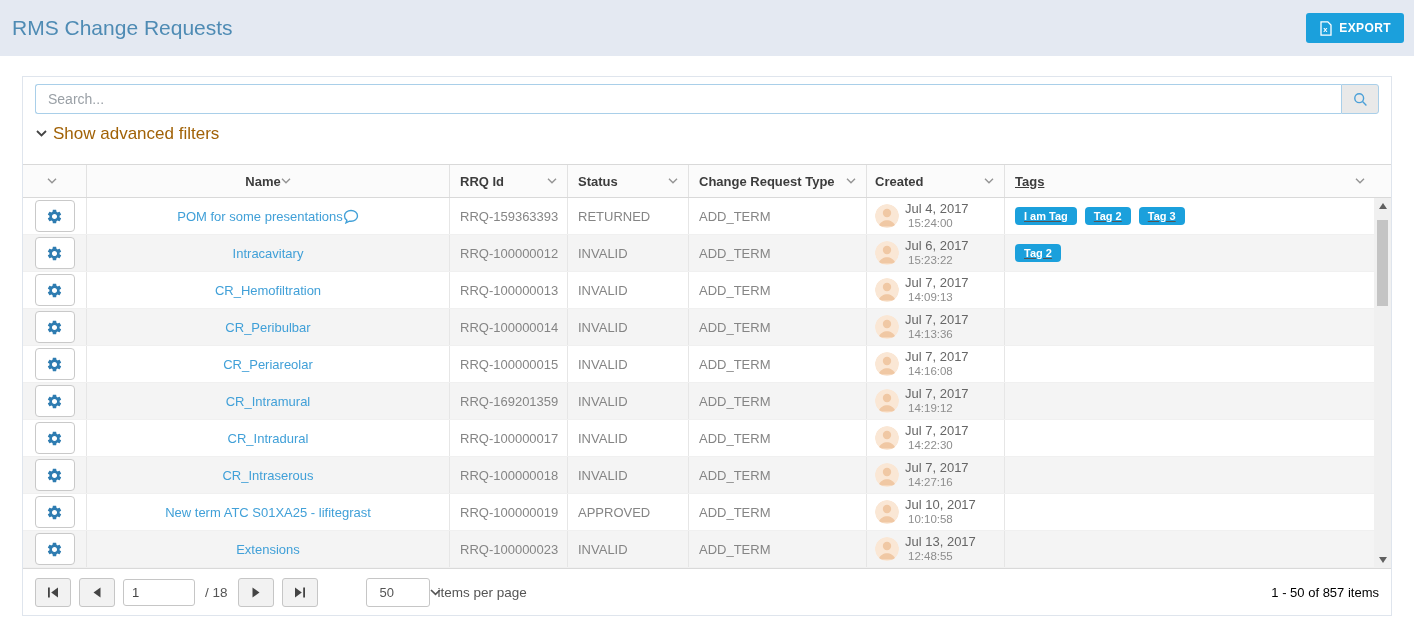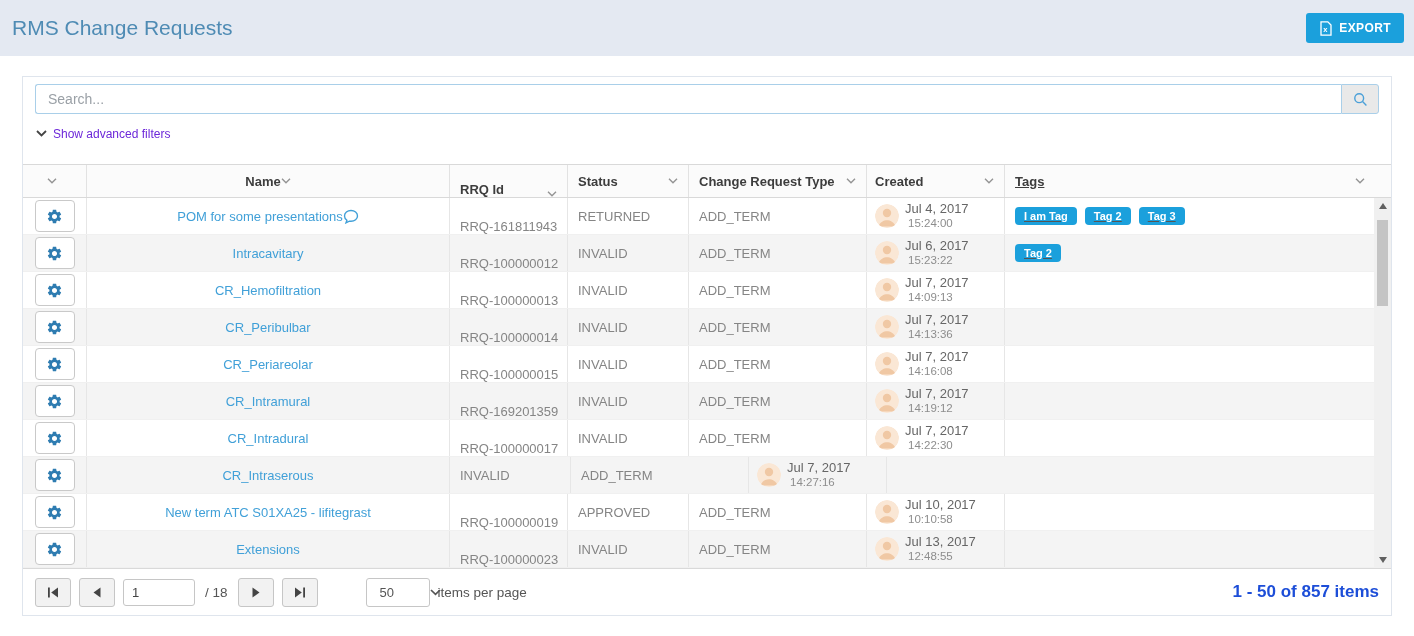--- a/index.html
+++ b/index.html
@@ -37,21 +37,21 @@
   }
   .search-input::placeholder { color:#9aa0a6; }
   .search-btn {
     width:38px; height:30px; background:#e9e9e9; border:1px solid #a9cfe9;
     border-radius:0 3px 3px 0; display:flex; align-items:center; justify-content:center;
     cursor:pointer;
   }
 
   .filters-toggle {
     margin:10px 0 0 1px; display:inline-flex; align-items:center; gap:6px;
-    color:#6d28d9; font-size:12px; cursor:pointer; height:19px;
+    color:#a16207; font-size:17px; cursor:pointer; height:19px;
   }
 
   
   .grid { margin-top:21px; border-top:1px solid #d9d9d9; font-size:13px; color:#555; }
   .thead {
     display:flex; height:33px; background:#fbfbfb;
     border-bottom:1px solid #d9d9d9; color:#3d3d3d;
   }
   .hcell {
     display:flex; align-items:center; justify-content:space-between;
@@ -62,21 +62,21 @@
 
   .tbody { position:relative; height:370px; overflow:hidden; }
   .trow { display:flex; height:37px; background:#fff; border-bottom:1px solid #f0f0f0; }
   .trow.alt { background:#f4f4f4; }
   .cell {
     display:flex; align-items:center; padding:0 10px;
     border-right:1px solid #e6e6e6; overflow:hidden; white-space:nowrap;
   }
   .col-settings { width:64px; justify-content:center; padding:0; }
   .col-name { width:363px; justify-content:center; }
-  .col-rrq { width:118px;align-items:flex-end; }
+  .col-rrq { width:118px; }
   .col-status { width:121px; }
   .col-type { width:178px; }
   .col-created { width:138px; gap:6px; padding-left:8px; }
   .col-tags { flex:1; gap:8px; border-right:none; padding-right:26px;text-decoration:underline; }
 
   .muted { color:#858585; }
   .link { color:#41a0d8; text-decoration:none; cursor:pointer; }
   .gear-btn {
     width:40px; height:32px; background:#fff; border:1px solid #c9c9c9;
     border-radius:4px; display:flex; align-items:center; justify-content:center; cursor:pointer;
@@ -114,21 +114,21 @@
   .page-input {
     width:72px; height:27px; border:1px solid #c6c6c6; border-radius:3px;
     padding:0 8px; font-size:13px; color:#444; font-family:inherit; outline:none;
   }
   .page-total { margin:0 2px; color:#555; }
   .size-select {
     margin-left:40px; width:64px; height:29px; border:1px solid #c6c6c6; border-radius:3px;
     background:#fff; display:flex; align-items:center; justify-content:space-between;
     padding:0 8px 0 13px; cursor:pointer; color:#555; font-size:13px;gap:36px;
   }
-  .range { margin-left:auto; color:#1d4ed8; font-size:17px;font-weight:bold; }
+  .range { margin-left:auto; color:#000000; font-size:13px; }
 </style>
 </head>
 <body>
 
 <div class="band">
   <div class="page-title">RMS Change Requests</div>
   <button class="export-btn">
     <span style="display:flex;">
       <svg width="13" height="15" viewBox="0 0 13 15">
           <path d="M2 .8h6.8l3.2 3.2v10.2H2z" fill="none" stroke="#fff" stroke-width="1.3"></path>
@@ -233,21 +233,21 @@
             </button>
           </div>
           <div class="cell col-name">
             <a class="link">POM for some presentations</a>
             <span class="comment-ico">
               <svg width="16" height="15" viewBox="0 0 16 15">
                 <path d="M8 1.5c3.6 0 6.5 2.4 6.5 5.4S11.6 12.3 8 12.3c-.55 0-1.1-.05-1.6-.15L3 13.8l.9-2.6C2.4 10.1 1.5 8.6 1.5 6.9 1.5 3.9 4.4 1.5 8 1.5z" fill="none" stroke="#41a0d8" stroke-width="1.4"></path>
               </svg>
             </span>
           </div>
-          <div class="cell col-rrq muted">RRQ-161811943</div>
+          <div class="cell col-rrq muted">RRQ-159363393</div>
           <div class="cell col-status muted">RETURNED</div>
           <div class="cell col-type muted">ADD_TERM</div>
           <div class="cell col-created">
             <span class="avatar"><svg width="24" height="24" viewBox="0 0 24 24">
                 <circle cx="12" cy="12" r="12" fill="#fae7d5"></circle>
                 <circle cx="12" cy="9" r="4.2" fill="#f0c8a4"></circle>
                 <path d="M3.5 22.5c1.6-4.6 5.2-6.2 8.5-6.2s6.9 1.6 8.5 6.2z" fill="#f0c8a4"></path>
               </svg></span>
             <span class="dt">
               <span class="date">Jul 4, 2017</span>
@@ -442,20 +442,21 @@
               <span style="display:flex;">
                 <svg width="17" height="17" viewBox="0 0 24 24" fill="#2e7cb1">
                   <path d="M19.14 12.94c.04-.3.06-.61.06-.94 0-.32-.02-.64-.07-.94l2.03-1.58c.18-.14.23-.41.12-.61l-1.92-3.32c-.12-.22-.37-.29-.59-.22l-2.39.96c-.5-.38-1.03-.7-1.62-.94l-.36-2.54c-.04-.24-.24-.41-.48-.41h-3.84c-.24 0-.43.17-.47.41l-.36 2.54c-.59.24-1.13.57-1.62.94l-2.39-.96c-.22-.08-.47 0-.59.22L2.74 8.87c-.12.21-.08.47.12.61l2.03 1.58c-.05.3-.09.63-.09.94s.02.64.07.94l-2.03 1.58c-.18.14-.23.41-.12.61l1.92 3.32c.12.22.37.29.59.22l2.39-.96c.5.38 1.03.7 1.62.94l.36 2.54c.05.24.24.41.48.41h3.84c.24 0 .44-.17.47-.41l.36-2.54c.59-.24 1.13-.56 1.62-.94l2.39.96c.22.08.47 0 .59-.22l1.92-3.32c.12-.22.07-.47-.12-.61l-2.01-1.58zM12 15.6c-1.98 0-3.6-1.62-3.6-3.6s1.62-3.6 3.6-3.6 3.6 1.62 3.6 3.6-1.62 3.6-3.6 3.6z"></path>
                 </svg>
               </span>
             </button>
           </div>
           <div class="cell col-name">
             <a class="link">CR_Intraserous</a>
           </div>
+          <div class="cell col-rrq muted">RRQ-100000018</div>
           <div class="cell col-status muted">INVALID</div>
           <div class="cell col-type muted">ADD_TERM</div>
           <div class="cell col-created">
             <span class="avatar"><svg width="24" height="24" viewBox="0 0 24 24">
                 <circle cx="12" cy="12" r="12" fill="#fae7d5"></circle>
                 <circle cx="12" cy="9" r="4.2" fill="#f0c8a4"></circle>
                 <path d="M3.5 22.5c1.6-4.6 5.2-6.2 8.5-6.2s6.9 1.6 8.5 6.2z" fill="#f0c8a4"></path>
               </svg></span>
             <span class="dt">
               <span class="date">Jul 7, 2017</span>

